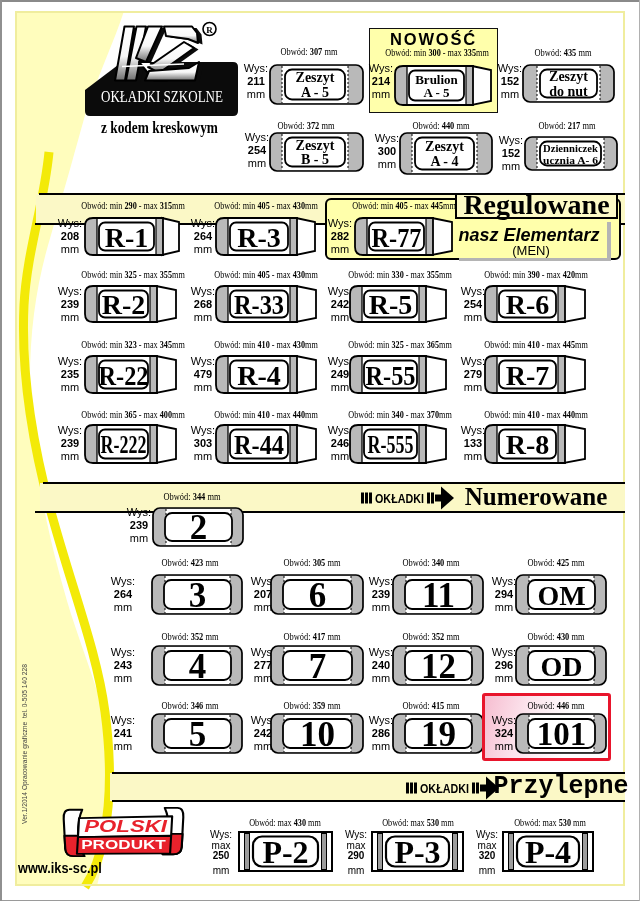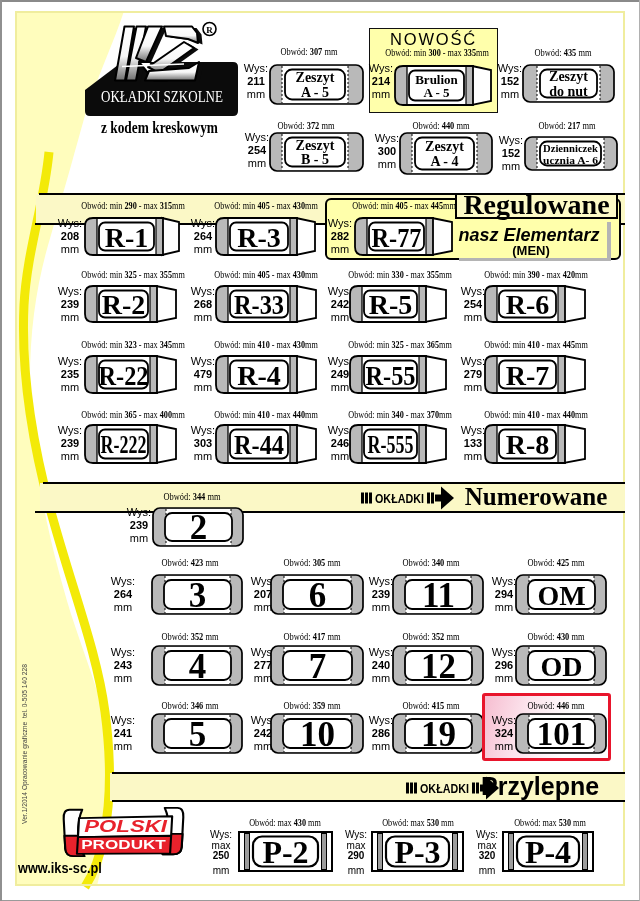--- a/index.html
+++ b/index.html
@@ -76,21 +76,21 @@
     <rect x="13" y="2" width="66" height="37" fill="#fff"></rect>
     <line x1="13" y1="2" x2="13" y2="39" stroke="#000" stroke-width="1" stroke-dasharray="2,2"></line>
     <line x1="79" y1="2" x2="79" y2="39" stroke="#000" stroke-width="1" stroke-dasharray="2,2"></line>
     <rect x="16" y="5.5" width="60" height="30.0" rx="7" fill="#fff" stroke="#000" stroke-width="1.8"></rect>
     <text x="46.0" y="13.75" class="it" font-size="14" dominant-baseline="central" text-anchor="middle">Zeszyt</text>
     <text x="46.0" y="28.25" class="it" font-size="14" dominant-baseline="central" text-anchor="middle">A - 5</text>
   </svg>
 
 <div class="abs" style="left:369px;top:28px;width:129px;height:85px;background:#ffffab;border:1.6px solid #111"></div>
 
-<div class="abs" style="left:369px;top:30px;width:129px;text-align:center;font-family:Liberation Sans,sans-serif;font-weight:normal;font-size:16.5px;letter-spacing:1.8px">NOWOŚĆ</div>
+<div class="abs" style="left:369px;top:30px;width:129px;text-align:center;font-family:Liberation Sans,sans-serif;font-weight:bold;font-size:16.5px;letter-spacing:1.8px">NOWOŚĆ</div>
 
 <div class="lab" style="left:287px;top:47px;font-size:10.5px;transform:scaleX(0.78)">Obwód: min <b>300</b> - max <b>335</b>mm</div>
 
 <div class="wys" style="left:356px;top:62px;font-size:11px;line-height:13px">
     <div>Wys:</div>
     <div><b>214</b></div>
     <div>mm</div>
   </div>
 
 <svg class="abs" style="left:392px;top:62px" width="107" height="47" viewBox="-2 -3 107 47">
@@ -189,21 +189,21 @@
 <div class="abs" style="left:459px;top:222px;width:152px;height:39px;background:#b4b4b4"></div>
 
 <div class="abs" style="left:455px;top:218px;width:152px;height:40px;background:#ffffab"></div>
 
 <div class="abs" style="left:455px;top:192.5px;width:163px;height:26px;background:#fdfac6;border:2px solid #000"></div>
 
 <div class="abs" style="left:455px;top:193px;width:163px;text-align:center;font-weight:bold;font-size:28px;line-height:24px;font-family:Liberation Serif,serif">Regulowane</div>
 
 <div class="abs" style="left:453px;top:225px;width:152px;text-align:center;font-family:Liberation Sans,sans-serif;font-style:italic;font-weight:bold;font-size:18px">nasz Elementarz</div>
 
-<div class="abs" style="left:455px;top:243px;width:152px;text-align:center;font-family:Liberation Sans,sans-serif;font-weight:bold;font-size:13px">(MEN)</div>
+<div class="abs" style="left:455px;top:243px;width:152px;text-align:center;font-family:Liberation Sans,sans-serif;font-weight:normal;font-size:13px">(MEN)</div>
 
 <div class="lab" style="left:-17px;top:199.5px;font-size:10.5px;transform:scaleX(0.78)">Obwód: min <b>290</b> - max <b>315</b>mm</div>
 
 <div class="wys" style="left:45px;top:217px;font-size:11px;line-height:13px">
     <div>Wys:</div>
     <div><b>208</b></div>
     <div>mm</div>
   </div>
 
 <svg class="abs" style="left:82px;top:214px" width="105" height="45" viewBox="-2 -3 105 45">
@@ -750,21 +750,21 @@
     <rect x="0" y="6.5" width="3" height="11" fill="#000"></rect>
     <rect x="4" y="6.5" width="3" height="11" fill="#000"></rect>
     <rect x="8" y="6.5" width="3" height="11" fill="#000"></rect>
     <text x="14" y="16.8" font-family="Liberation Sans, sans-serif" font-weight="bold" font-size="13" textLength="49" lengthAdjust="spacingAndGlyphs">OKŁADKI</text>
     <rect x="66" y="6.5" width="3" height="11" fill="#000"></rect>
     <rect x="70" y="6.5" width="3" height="11" fill="#000"></rect>
     <rect x="74" y="8.5" width="8" height="7" fill="#000"></rect>
     <polygon points="80,0.5 80,23.5 93,12" fill="#000"></polygon>
   </svg>
 
-<div class="abs" style="left:481px;top:773px;width:160px;text-align:left;font-weight:bold;font-size:25px;line-height:27px;font-family:Liberation Sans, sans-serif">Przylepne</div>
+<div class="abs" style="left:481px;top:773px;width:160px;text-align:center;font-weight:bold;font-size:25px;line-height:27px;font-family:Liberation Mono, monospace">Przylepne</div>
 
 <div class="lab" style="left:135px;top:817px;font-size:10.5px;transform:scaleX(0.78)">Obwód: max <b>430</b> mm</div>
 
 <div class="wys" style="left:196px;top:830px;font-size:10px;line-height:10.5px">
     <div>Wys:</div>
     <div>max</div>
     <div><b>250</b></div>
     <div style="margin-top:4px">mm</div>
   </div>
 

